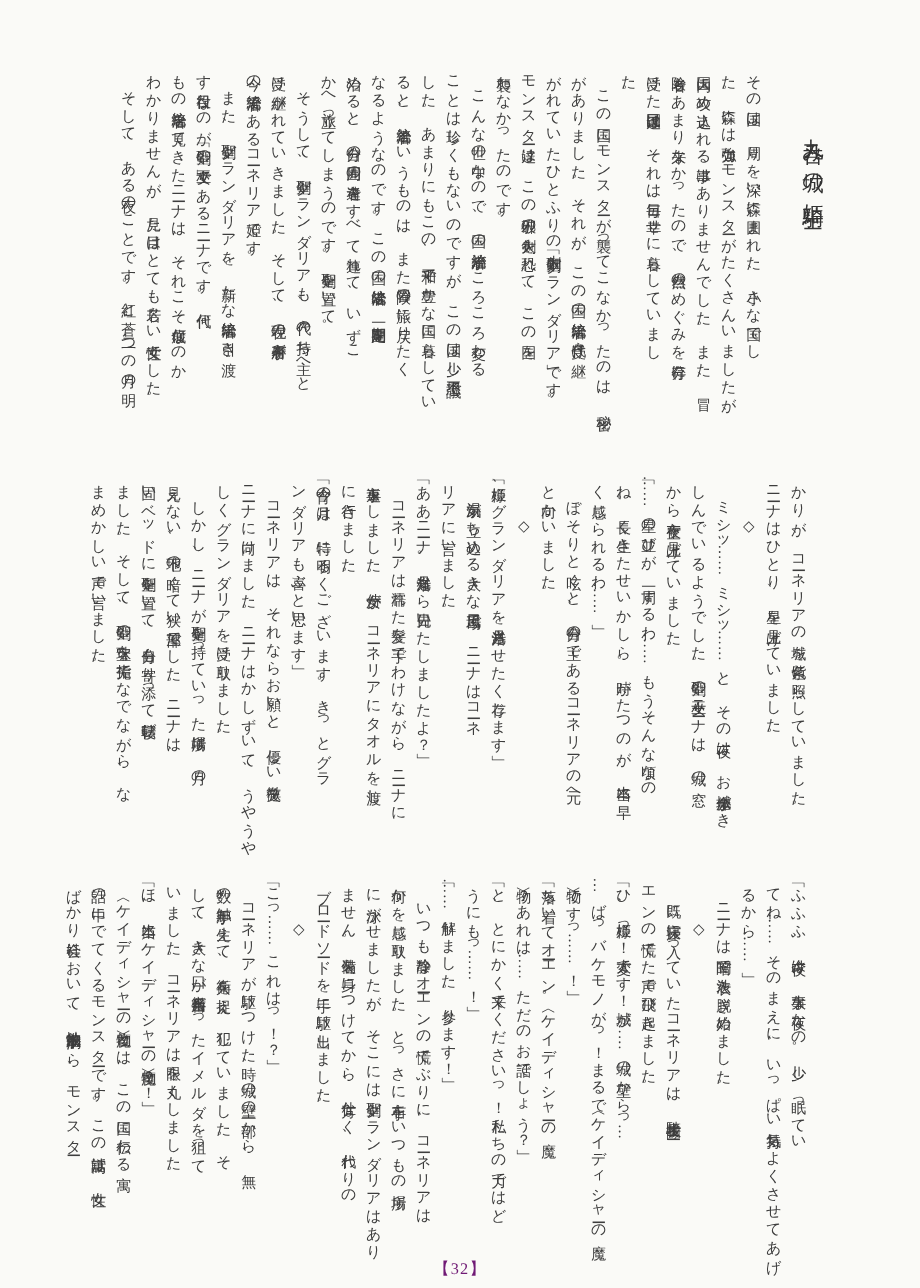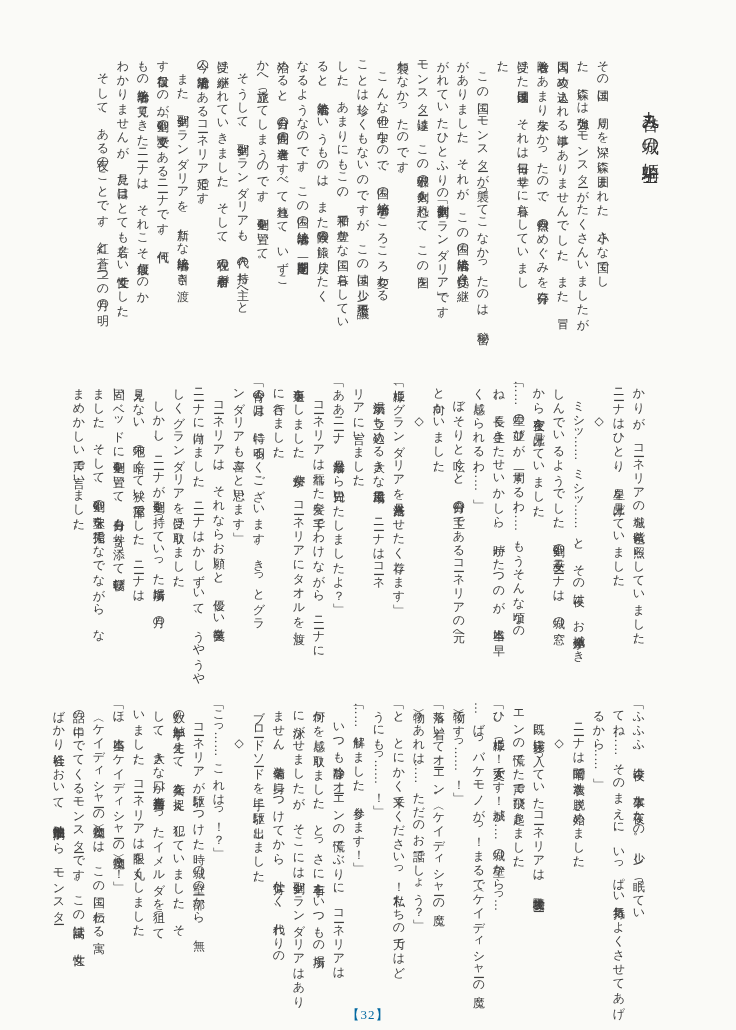--- a/index.html
+++ b/index.html
@@ -33,21 +33,21 @@
     margin-left:24px;
     color:#333;
   }
   .dia{padding-top:34px;}
   .pageno{
     position:absolute;
     left:0;right:0;top:1006px;
     text-align:center;
     font-size:13px;
     letter-spacing:1px;
-    color:#0369a1;
+    color:#701a75;
   }
 </style>
 </head>
 <body>
 
 <div class="page">
 
   <div class="band" id="band1">
     <div class="col title">丸呑み城の姫騎士</div>
     <div class="col">その国は、周りを深い森に囲まれた、小さな国でし</div>

